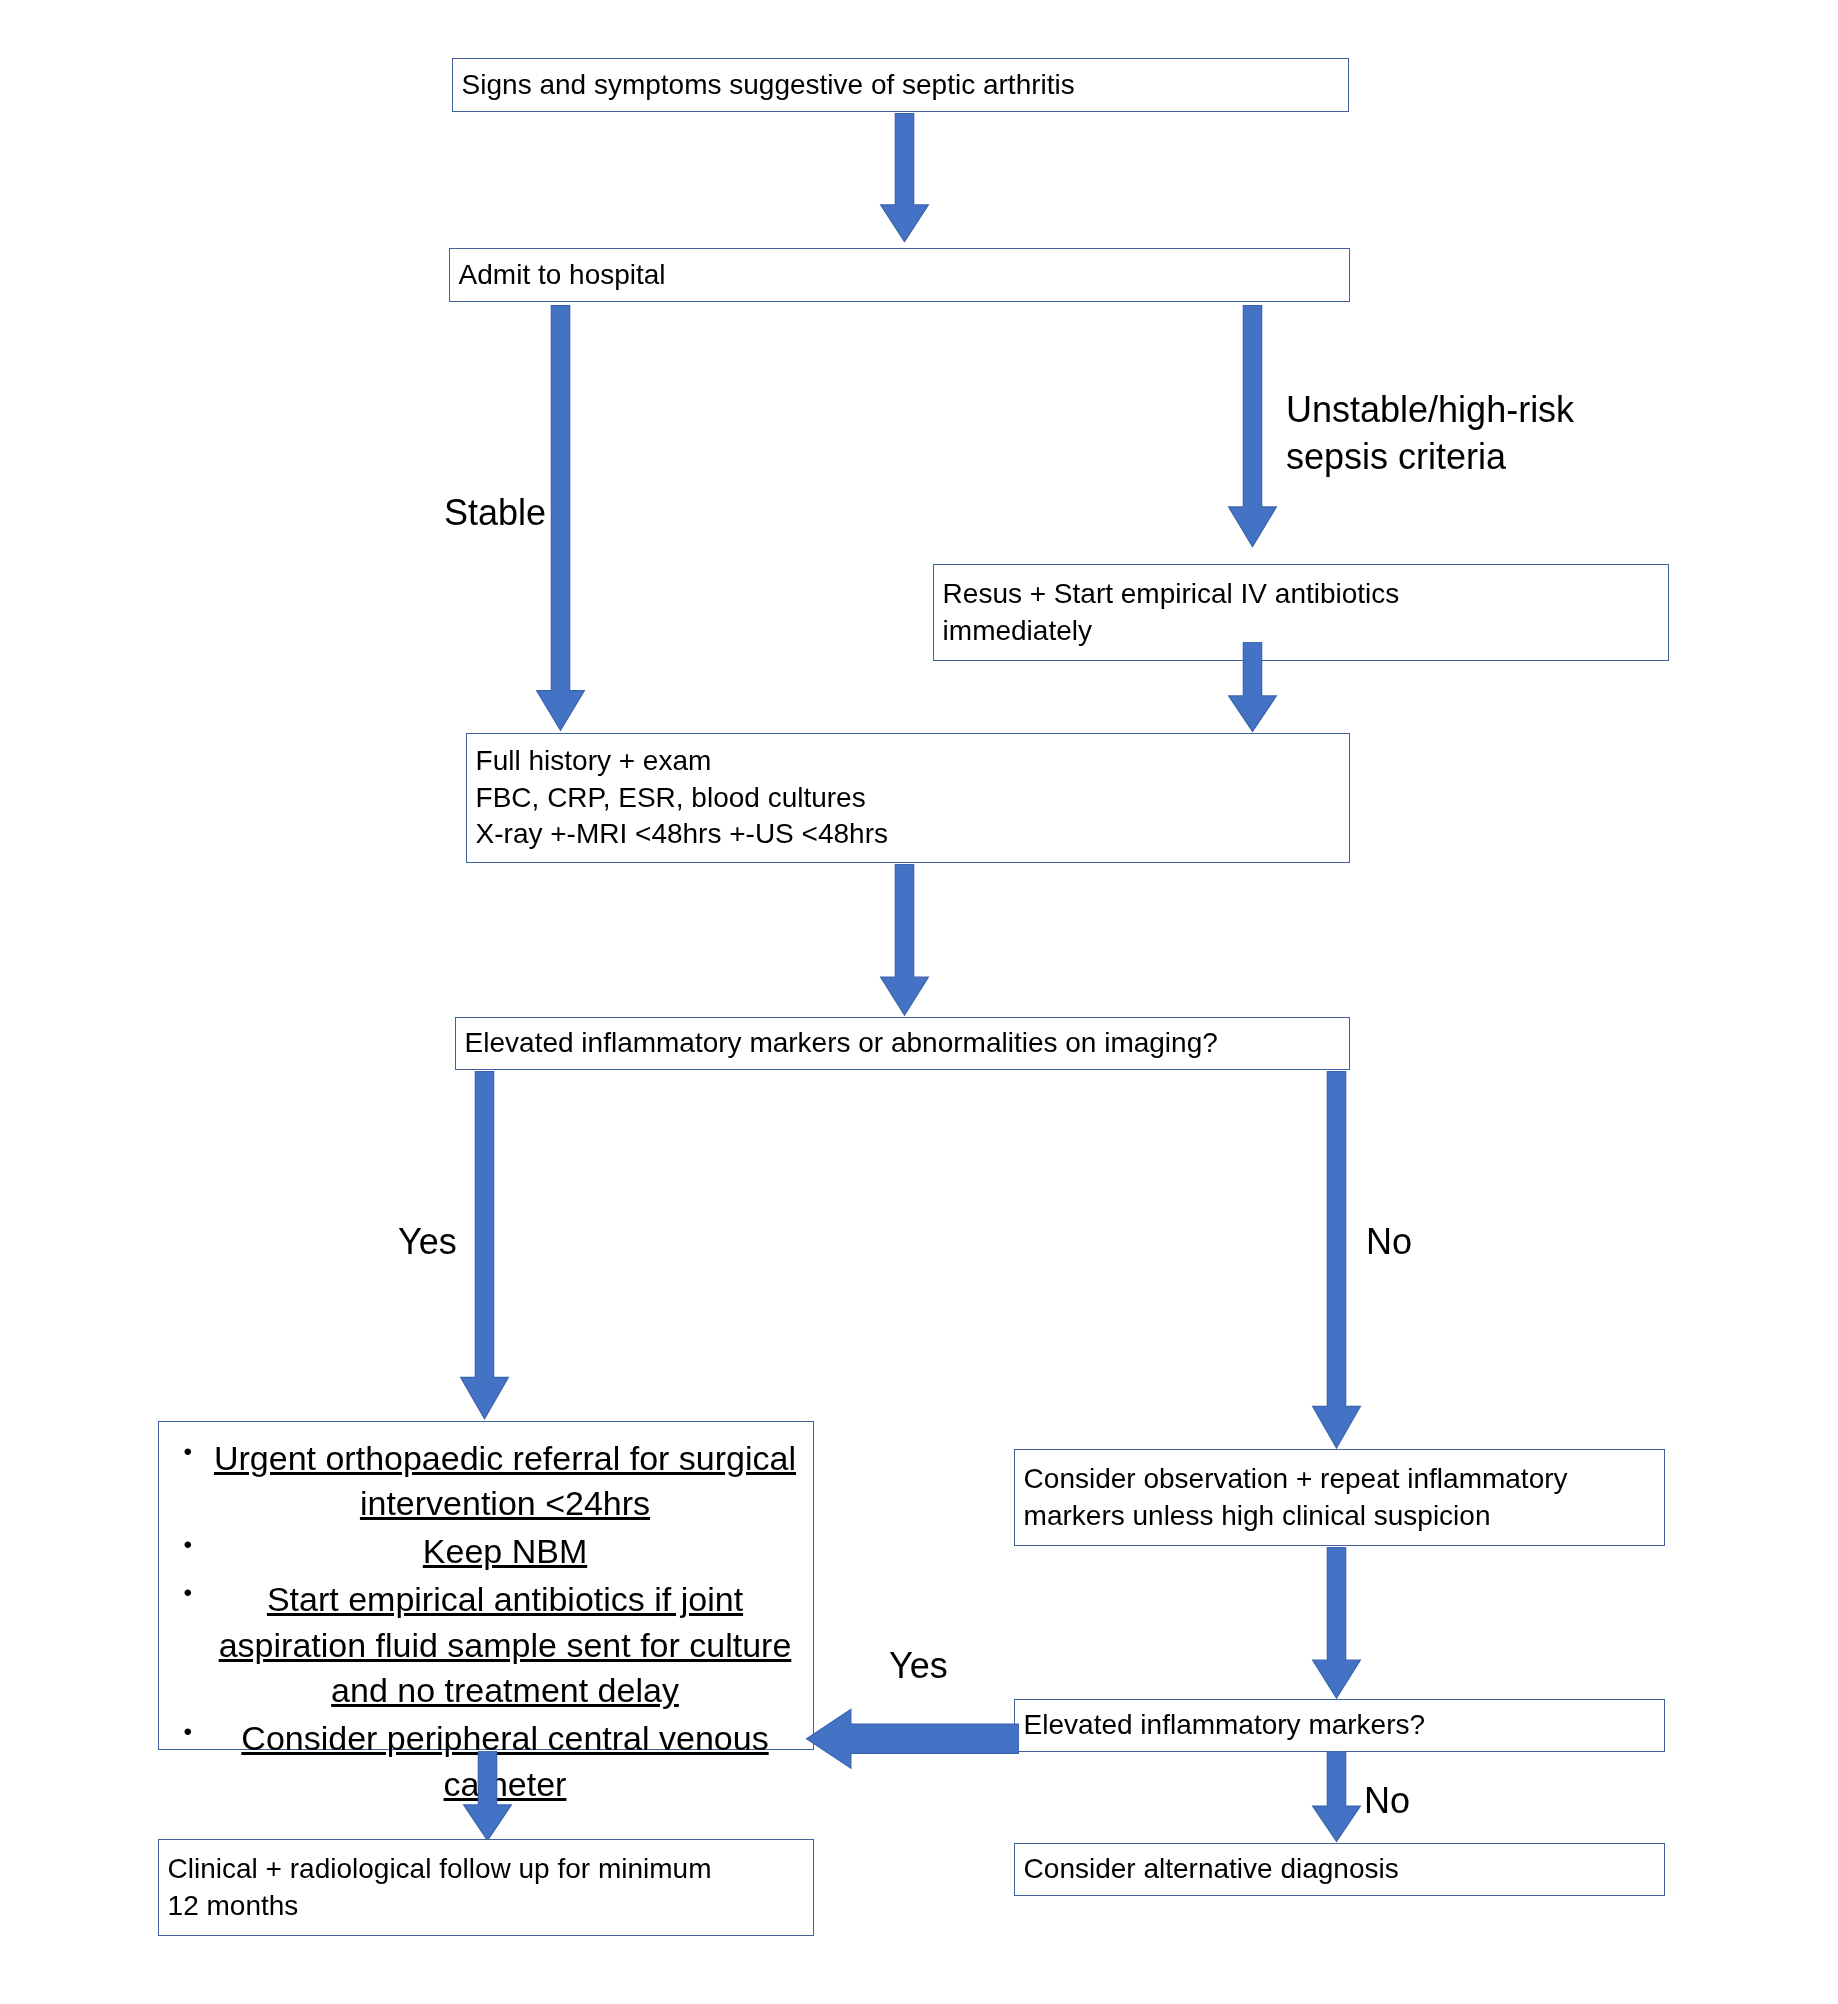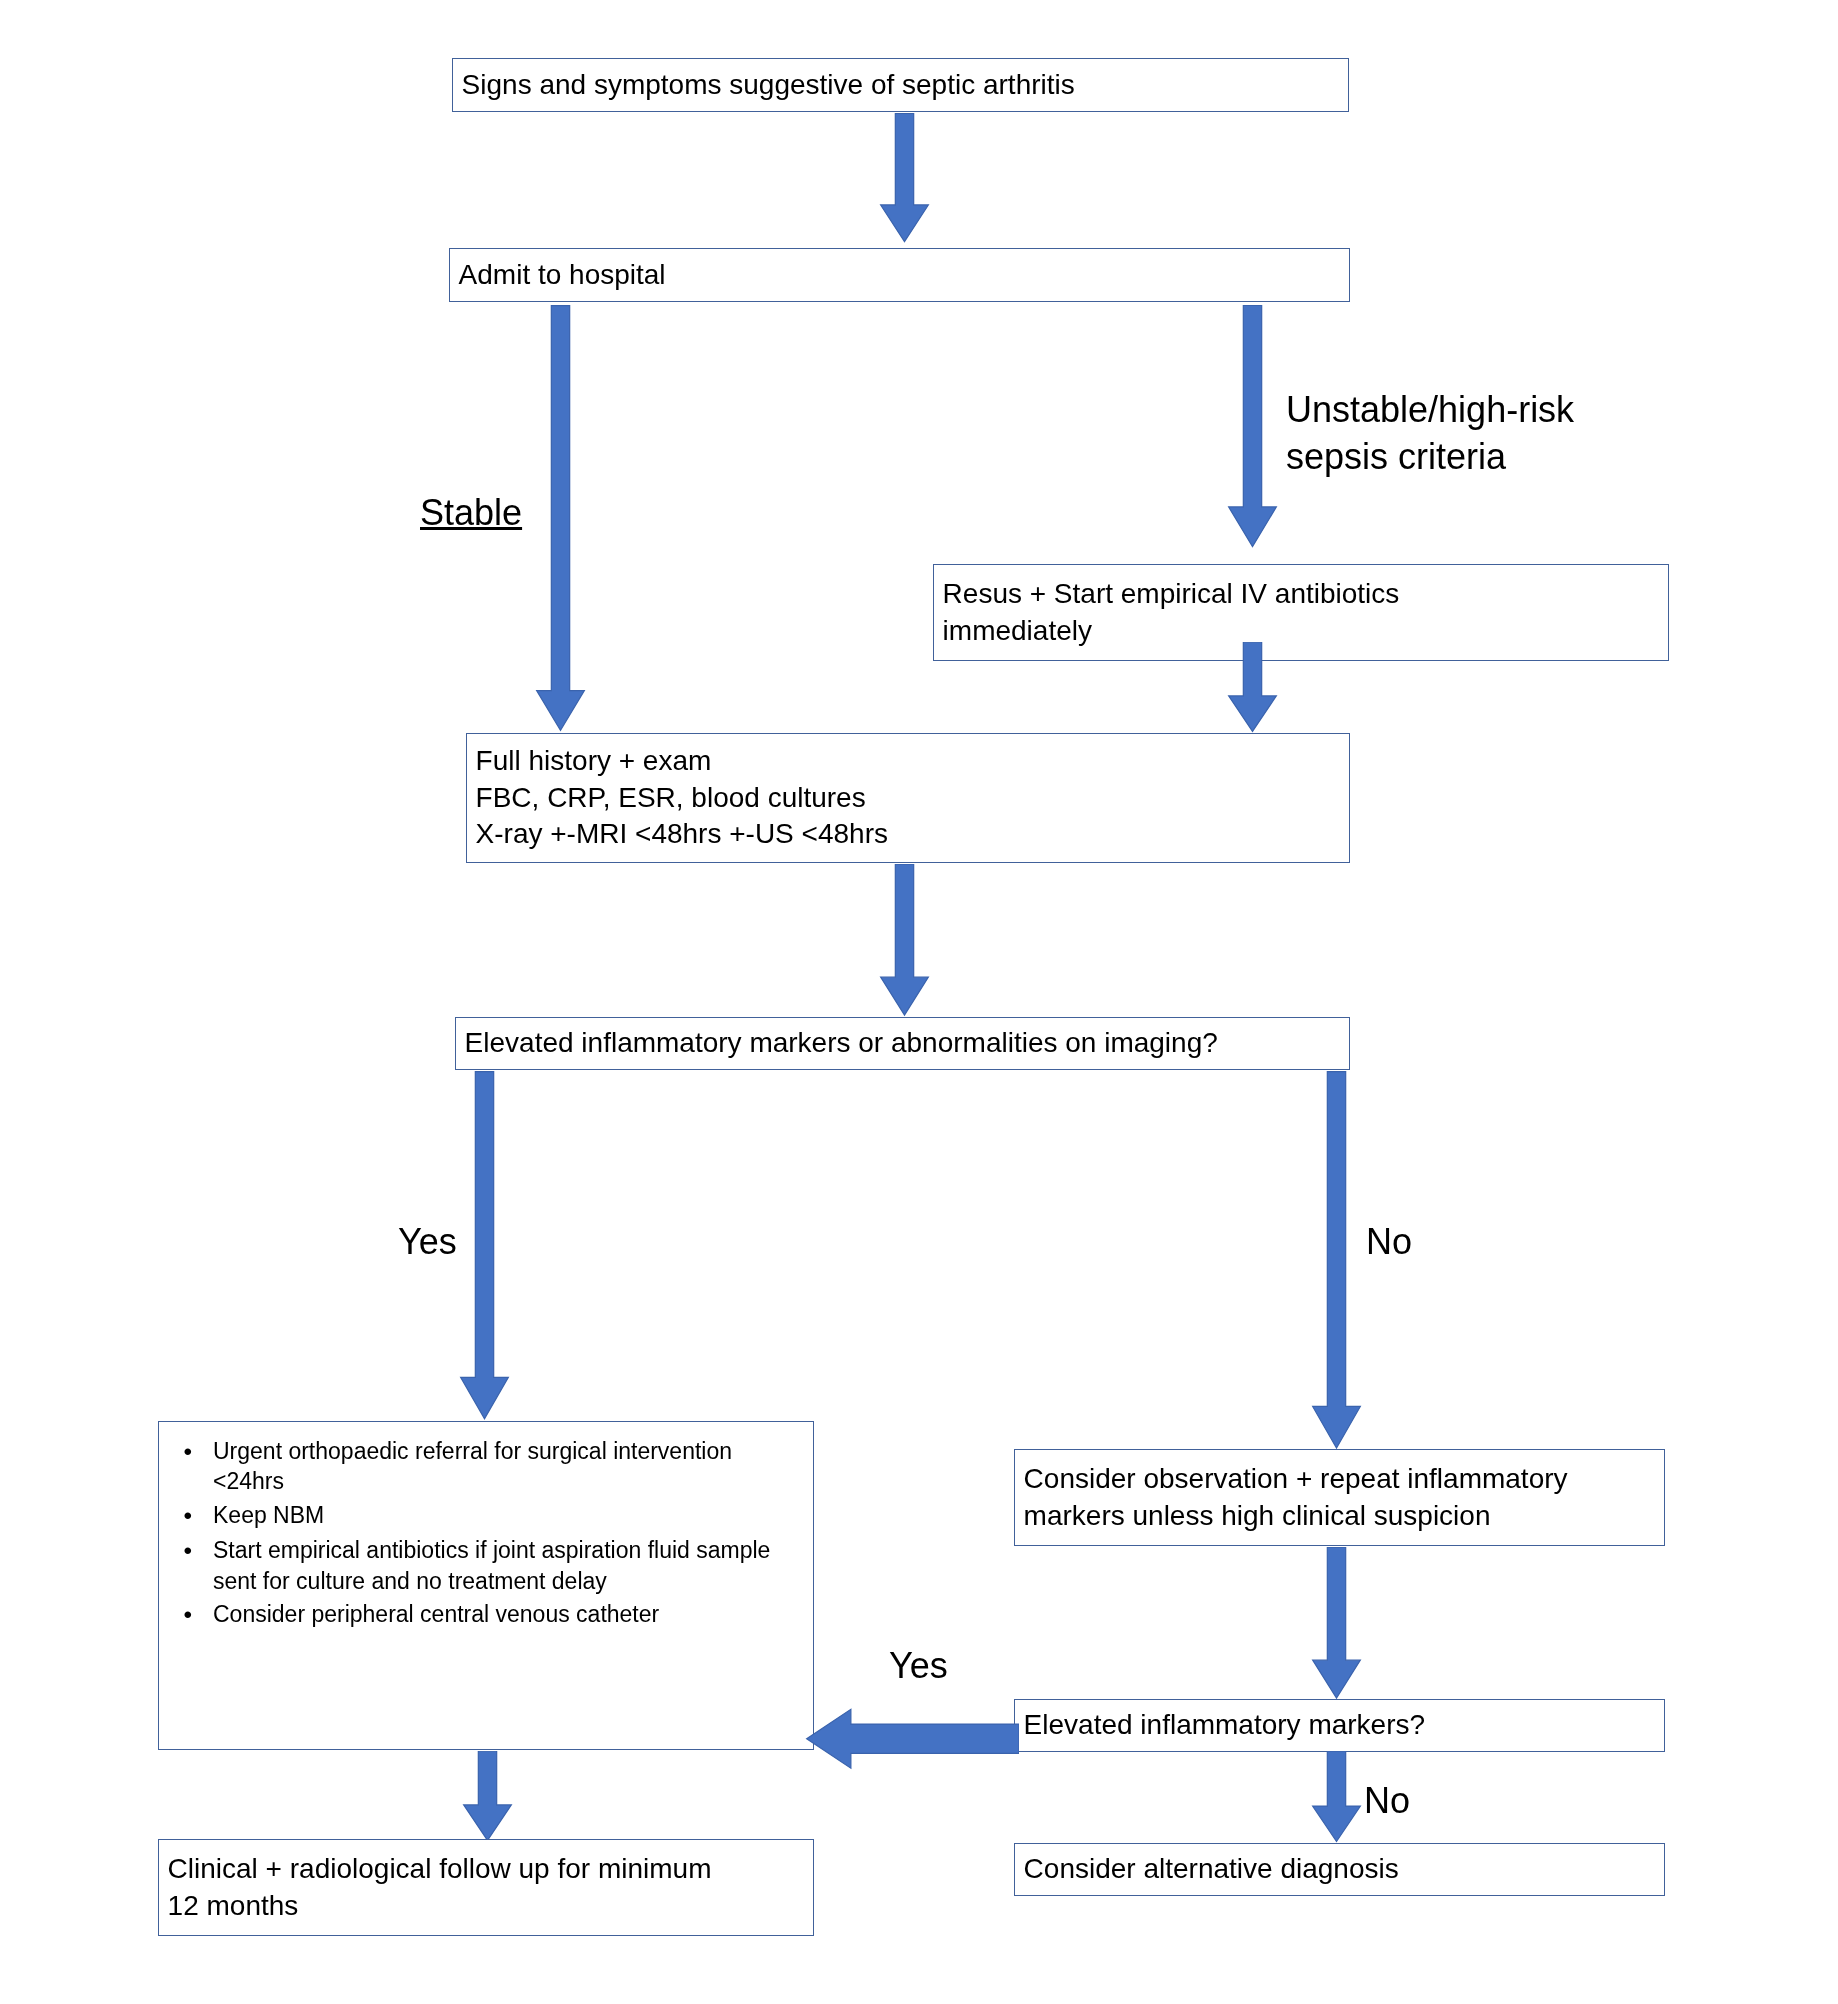--- a/index.html
+++ b/index.html
@@ -53,23 +53,24 @@
     flex: 0 0 auto;
     width: 38px;
     font-size: 24.5px;
     line-height: 1.34;
     text-align: left;
     padding-left: 8.6px;
     box-sizing: border-box;
   }
   .bullet-text {
     flex: 1 1 auto;
-    font-size: 23px;
+    font-size: 34px;
     line-height: 1.34;
-    text-align: left;
+    text-align: center;
+    text-decoration: underline;
   }
   .arrow {
     position: absolute;
   }
   .arrow svg { display: block; }
   .edge-label {
     position: absolute;
     font-size: 36px;
     line-height: 1.3;
     color: #000000;
@@ -94,21 +95,21 @@
 
   <div class="box" style="left:449px; top:248px; width:901px; height:54px;">
     <span class="line">Admit to hospital</span>
   </div>
 
   <div class="arrow" style="left:533px; top:305px; width:55px; height:429px;">
     <svg width="55" height="429" viewBox="0 0 90 700">
       <polygon points="30,0 60,0 60,630 84,630 45,695 6,630 30,630" fill="#4472C4" stroke="#3A63AD" stroke-width="2"></polygon>
     </svg>
   </div>
-  <div class="edge-label" style="left:420px; top:490px;text-decoration:underline;">
+  <div class="edge-label" style="left:444px; top:490px;">
     <span>Stable</span>
   </div>
 
   <div class="arrow" style="left:1225px; top:305px; width:55px; height:245px;">
     <svg width="55" height="245" viewBox="0 0 90 400">
       <polygon points="30,0 60,0 60,330 84,330 45,395 6,330 30,330" fill="#4472C4" stroke="#3A63AD" stroke-width="2"></polygon>
     </svg>
   </div>
   <div class="edge-label" style="left:1286px; top:387px;">
     <span class="l1">Unstable/high-risk</span>

